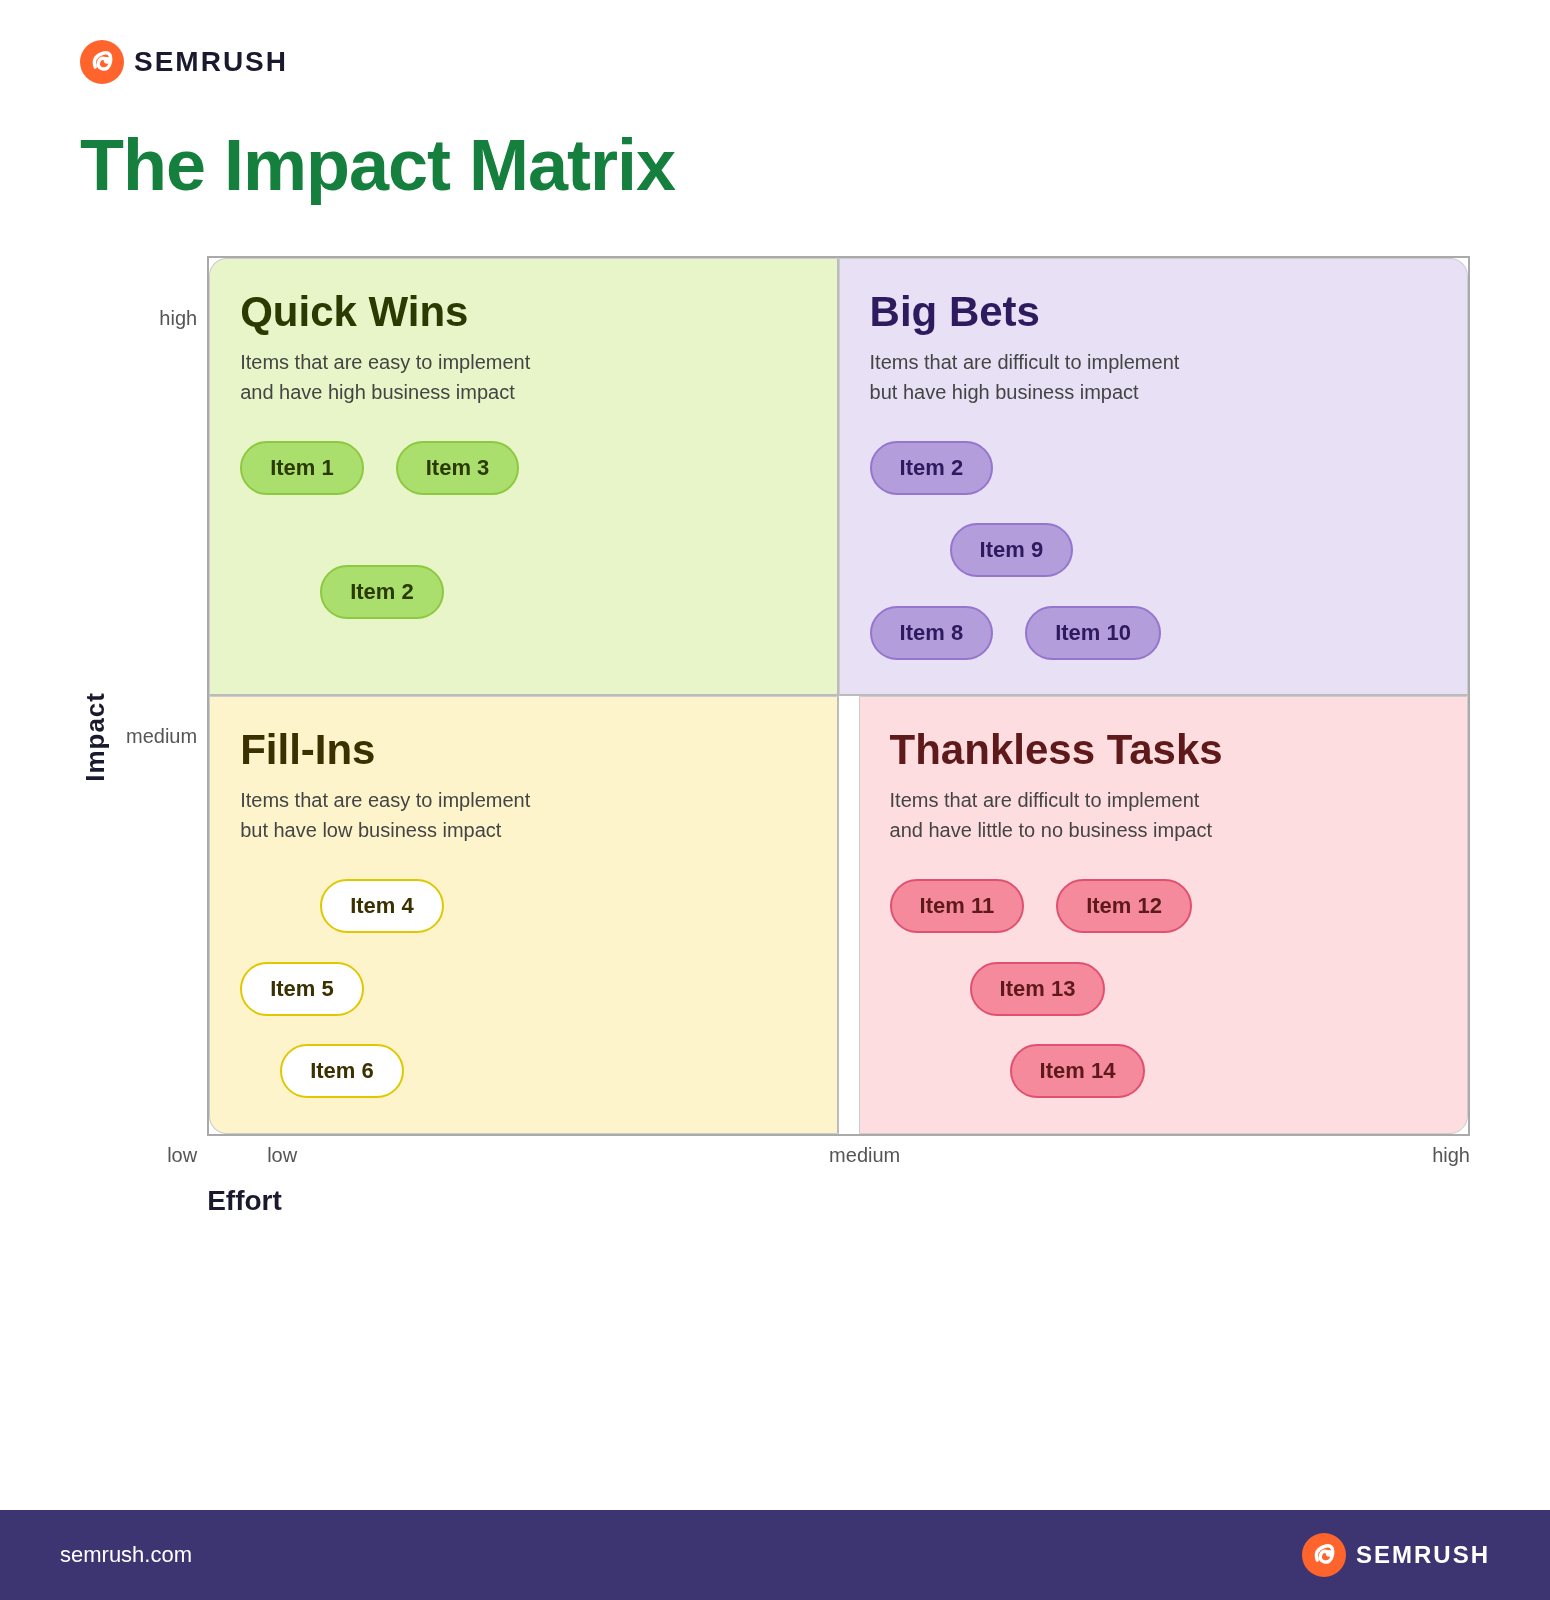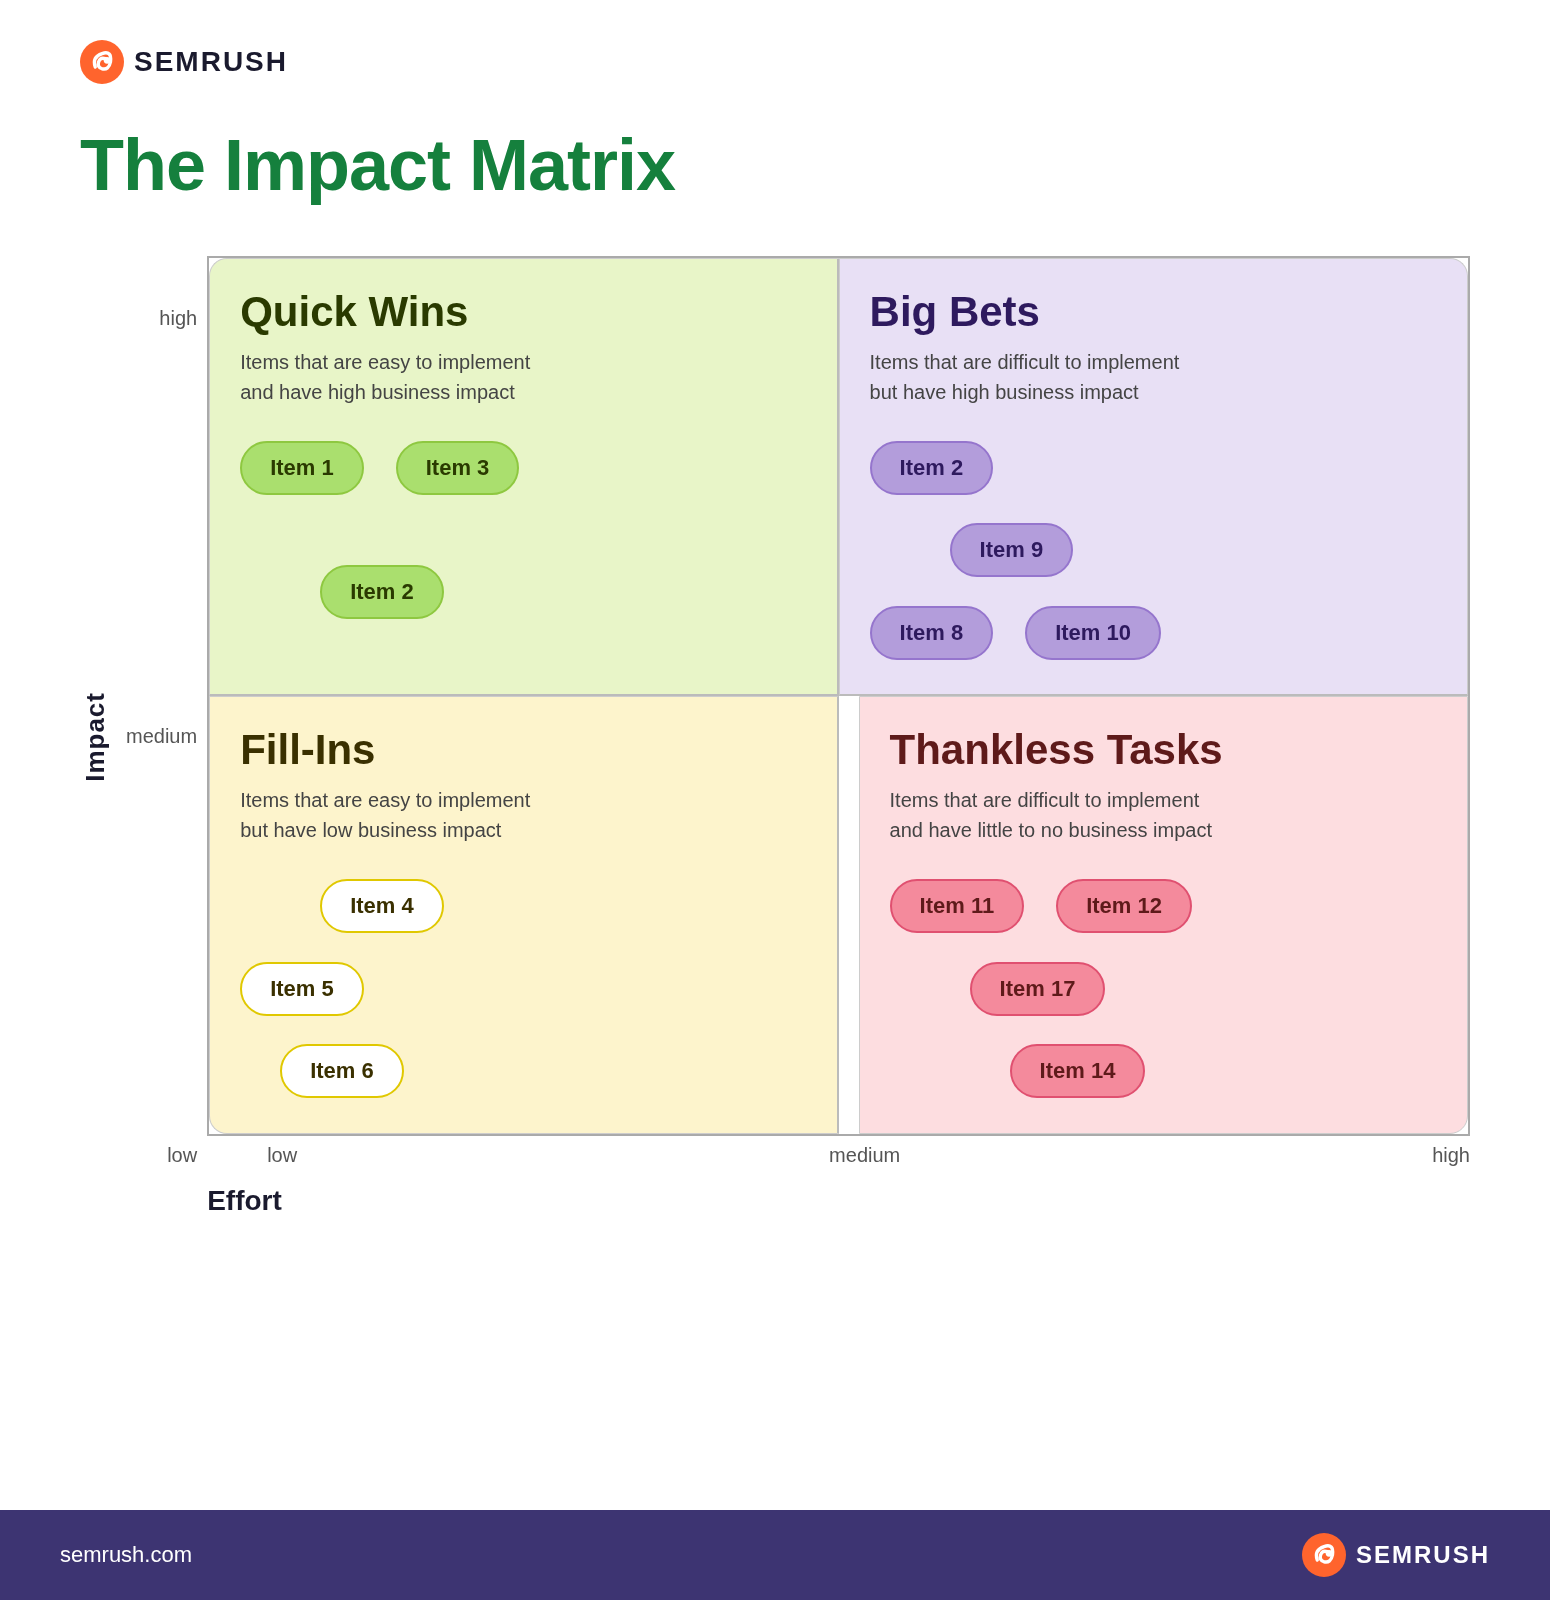--- a/index.html
+++ b/index.html
@@ -318,21 +318,21 @@
 
           <div class="quadrant q-thankless">
             <div class="q-title">Thankless Tasks</div>
             <div class="q-desc">Items that are difficult to implement<br>and have little to no business impact</div>
             <div class="items-area">
               <div class="items-row">
                 <span class="item-pill pill-pink">Item 11</span>
                 <span class="item-pill pill-pink">Item 12</span>
               </div>
               <div class="items-row-offset">
-                <span class="item-pill pill-pink">Item 17</span>
+                <span class="item-pill pill-pink">Item 13</span>
               </div>
               <div class="items-row-offset" style="padding-left:120px;">
                 <span class="item-pill pill-pink">Item 14</span>
               </div>
             </div>
           </div>
         </div>
 
         <div class="x-axis-row">
           <div class="x-axis-ticks">

